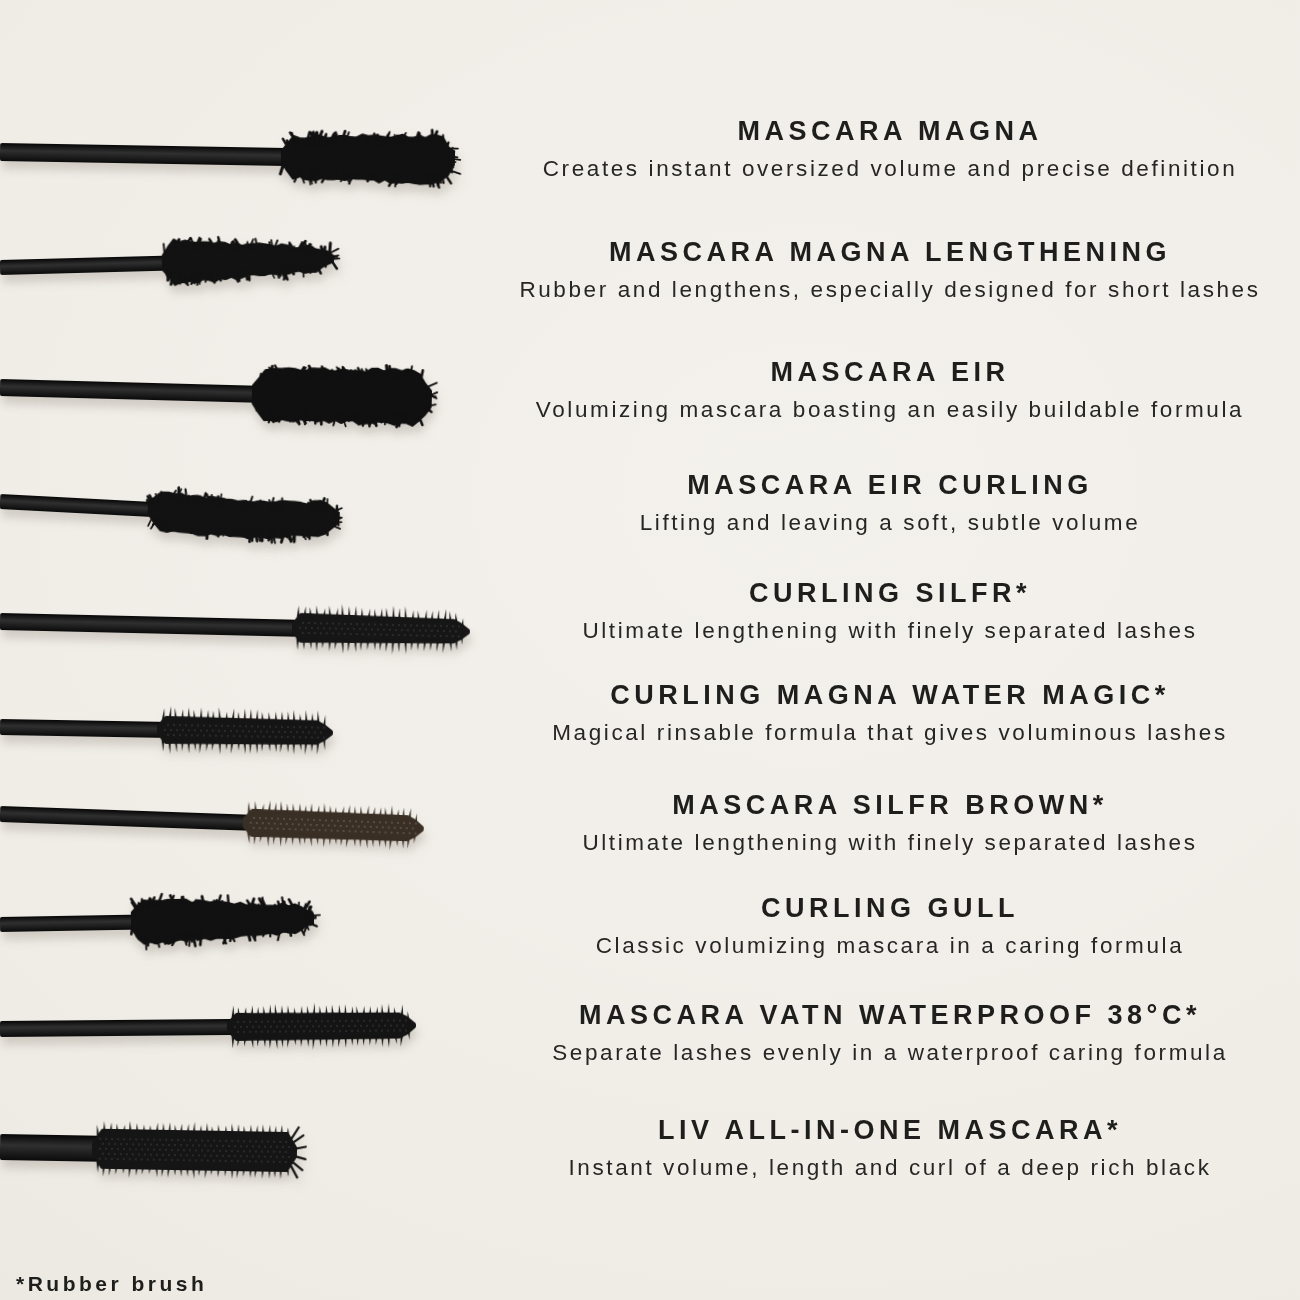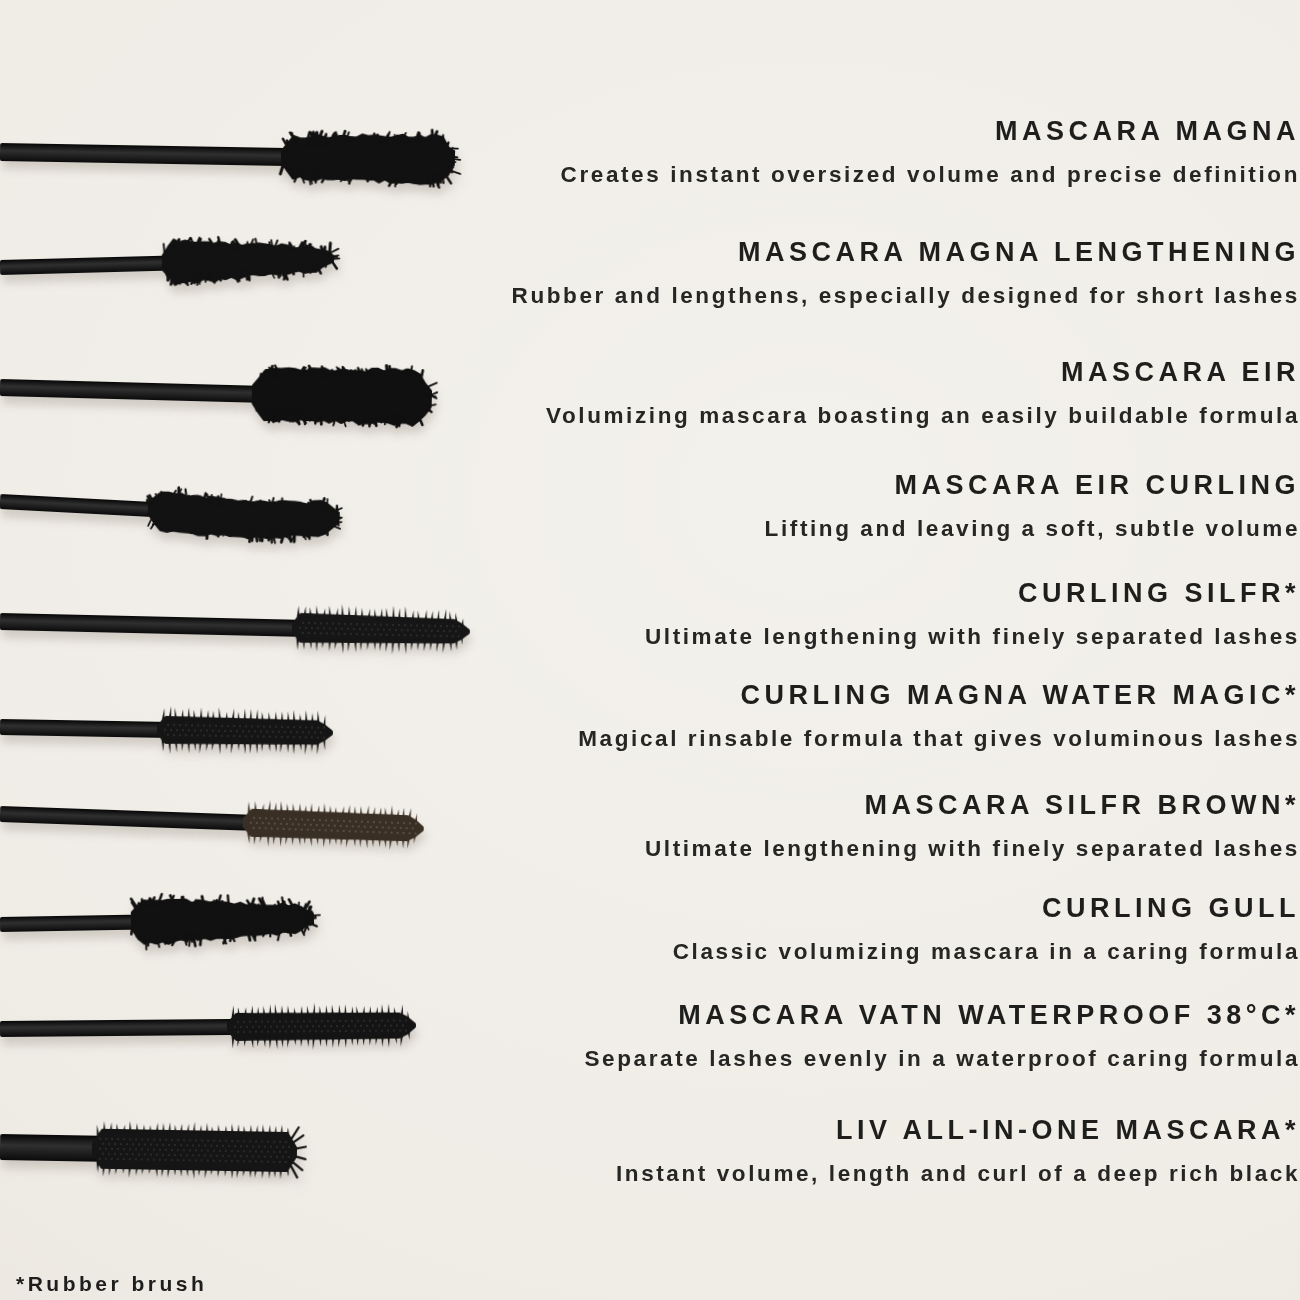--- a/index.html
+++ b/index.html
@@ -1,23 +1,23 @@
 <!DOCTYPE html>
 <html style="--ink: #1e1e1c;"><head>
 <meta charset="utf-8">
 <style>
   html,body{margin:0;padding:0;}
   body{
     width:1300px;height:1300px;position:relative;overflow:hidden;
     font-family:"Liberation Sans","DejaVu Sans",sans-serif;
     background:radial-gradient(130% 105% at 62% 38%, #f3f1ec 0%, #f0ede7 55%, #e8e4dc 100%);
   }
-  .entry{position:absolute;left:480px;width:820px;text-align:right;color:var(--ink,#1e1e1c);}
+  .entry{position:absolute;left:480px;width:820px;text-align:center;color:var(--ink,#1e1e1c);}
   .entry-title{font-weight:700;font-size:27px;letter-spacing:4.5px;line-height:32px;white-space:nowrap;}
-  .entry-desc{font-weight:700;font-size:22.5px;letter-spacing:2.6px;line-height:30px;margin-top:13px;color:#262624;white-space:nowrap;}
+  .entry-desc{font-weight:400;font-size:22.5px;letter-spacing:2.6px;line-height:30px;margin-top:7px;color:#262624;white-space:nowrap;}
   .wand{position:absolute;left:0;height:120px;transform-origin:0 60px;
         filter:drop-shadow(2px 8px 5px rgba(110,98,86,0.25));}
   .rod{position:absolute;left:0;background:linear-gradient(180deg,#060606 0%,#303030 42%,#0a0a0a 100%);border-radius:2px;}
   .brush{position:absolute;overflow:visible;}
   .footnote{position:absolute;left:16px;top:1272px;font-weight:700;font-size:21px;letter-spacing:3.5px;color:var(--ink,#1e1e1c);text-align:right;}
 </style>
 </head>
 <body style="background-color: rgb(241, 238, 232);">
 
 <div class="wand" style="top: 92px; width: 472px; transform: rotate(1deg);">

